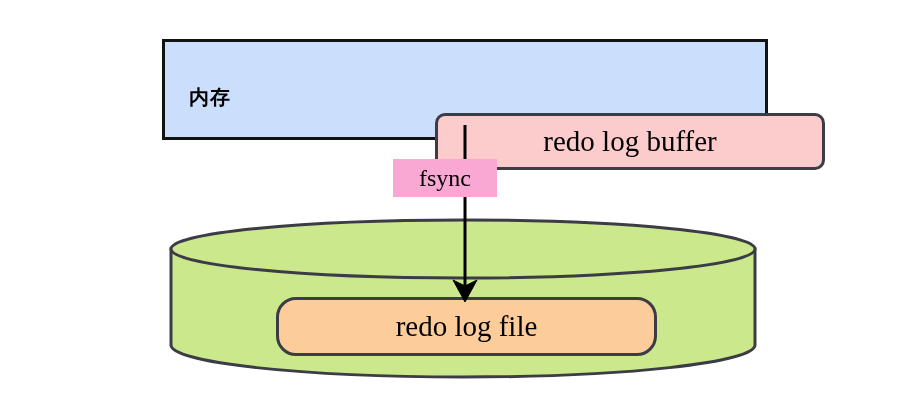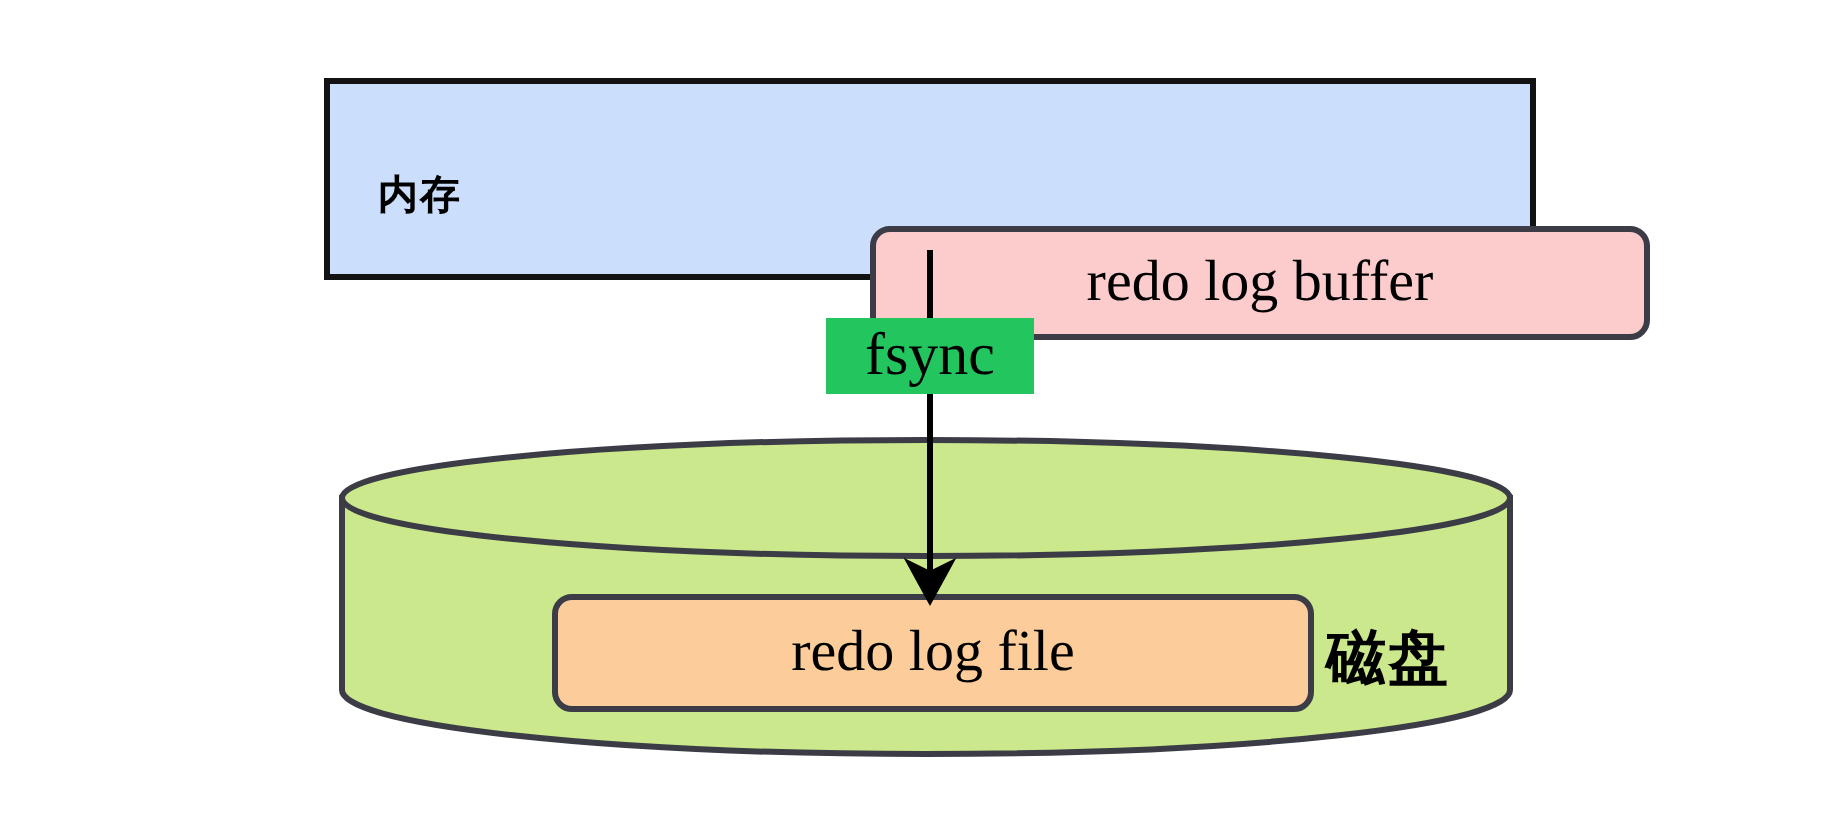--- a/index.html
+++ b/index.html
@@ -82,30 +82,30 @@
     position: absolute;
     left: 400px;
     top: 125px;
     width: 140px;
     height: 180px;
     pointer-events: none;
   }
 
   .fsync-label {
     position: absolute;
-    left: 413px;
+    left: 393px;
     top: 159px;
     width: 104px;
     height: 38px;
     display: flex;
     align-items: center;
     justify-content: center;
-    font-size: 30px;
+    font-size: 24px;
     color: #000000;
-    background: #22c55e;
+    background: #f9a8d4;
     white-space: nowrap;
   }
 
   
   .disk-cylinder {
     position: absolute;
     left: 168px;
     top: 214px;
     width: 590px;
     height: 168px;
@@ -127,21 +127,21 @@
   }
 
   .file-box {
     position: absolute;
     left: 276px;
     top: 297px;
     width: 381px;
     height: 59px;
     background: #fccd9a;
     border: 3px solid #3c3c46;
-    border-radius: 10px;
+    border-radius: 20px;
     box-sizing: border-box;
   }
 
   .file-label {
     position: absolute;
     left: 0;
     top: 0;
     width: 100%;
     height: 100%;
     display: flex;
@@ -168,21 +168,20 @@
 
     <path d="M 3 35 L 3 131 A 292 32 0 0 0 587 131 L 587 35 Z" fill="#cbe88c" stroke="#3c3c46" stroke-width="3"></path>
 
     <ellipse cx="295" cy="35" rx="292" ry="29" fill="#cbe88c" stroke="#3c3c46" stroke-width="3"></ellipse>
   </svg>
 
   <div class="file-box">
     <span class="file-label">redo log file</span>
   </div>
 
-  <span class="disk-label">磁盘</span>
 
   <svg class="fsync-arrow" viewBox="0 0 140 180" width="140" height="180">
     <line x1="65" y1="0" x2="65" y2="168" stroke="#000000" stroke-width="3"></line>
     <polygon points="65,177 53,155 65,161 77,155" fill="#000000" stroke="#000000" stroke-width="1"></polygon>
   </svg>
 
   <span class="fsync-label">fsync</span>
 
 </div>
 

